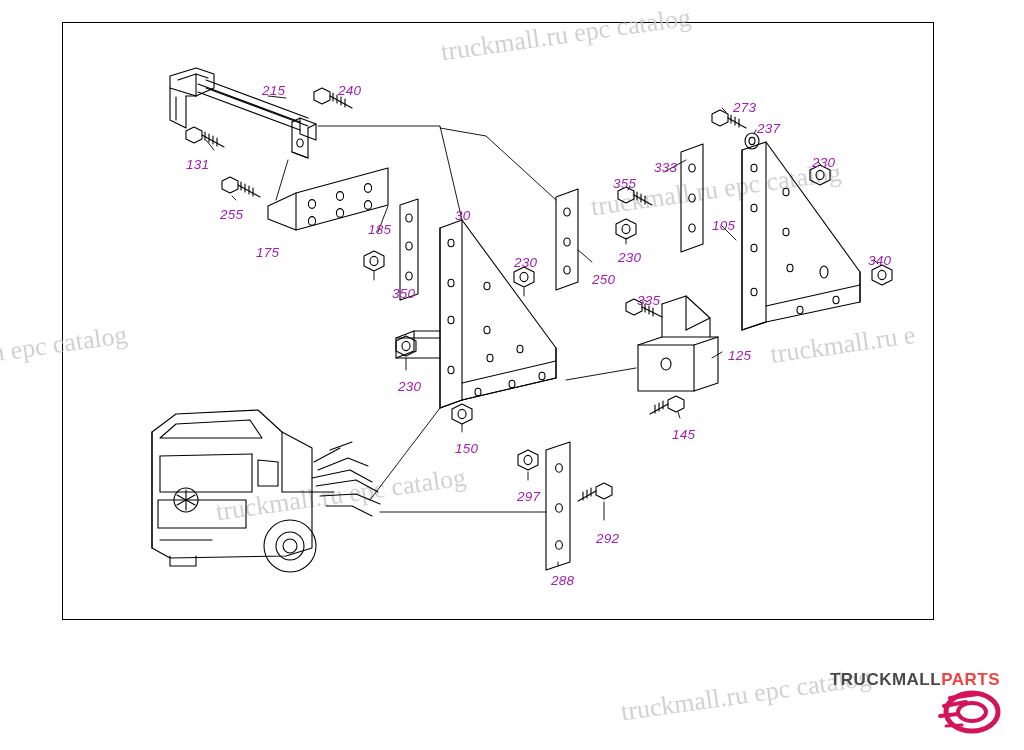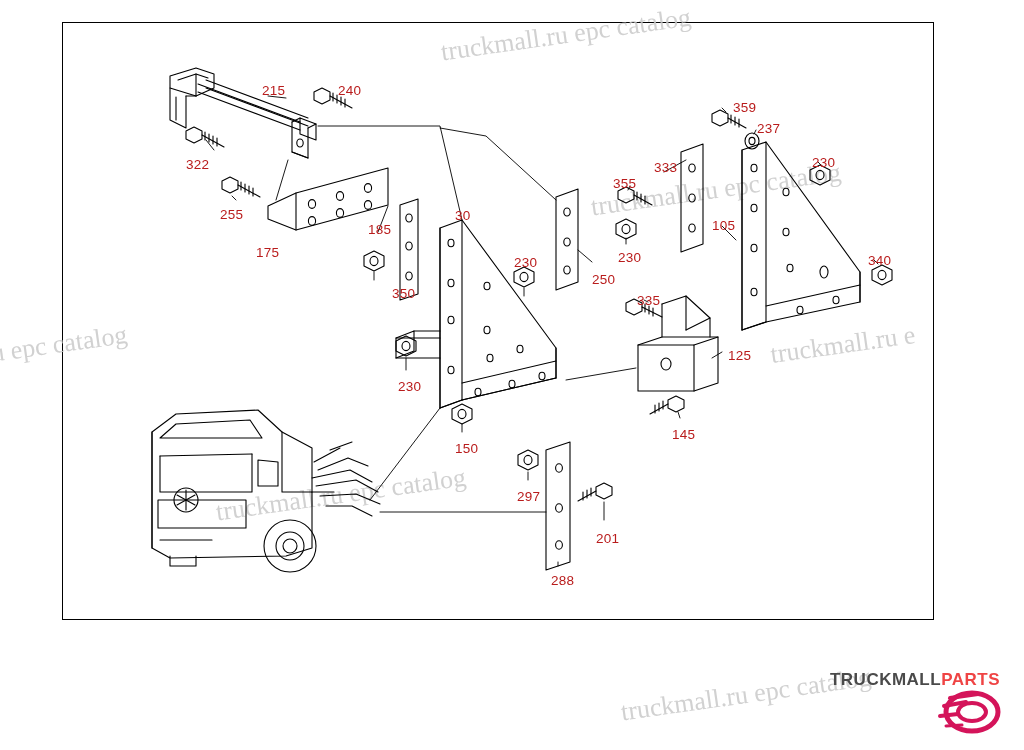--- a/index.html
+++ b/index.html
@@ -31,23 +31,24 @@
   svg.layer {
     position: absolute;
     left: 0; top: 0;
     width: 1024px; height: 750px;
     pointer-events: none;
   }
   .label {
     position: absolute;
     font-size: 13.5px;
     font-family: "Liberation Sans", sans-serif;
-    color: #b91c1c;
+    color: #a21caf;
     white-space: nowrap;
     letter-spacing: .2px;
+    font-style: italic;
   }
   .wm {
     position: absolute;
     color: #c9c9c9;
     font-family: "Liberation Serif", serif;
     font-size: 26px;
     white-space: nowrap;
     opacity: .85;
   }
   .brand {
@@ -352,43 +353,43 @@
         <path d="M318 470 L348 458 L368 466"></path>
         <path d="M314 462 L340 448"></path>
         <path d="M330 450 L352 442"></path>
       </g>
     </g>
   </svg>
 
   <div>
     <div class="label" style="left:262px;top:83px;">215</div>
     <div class="label" style="left:338px;top:83px;">240</div>
-    <div class="label" style="left:186px;top:157px;">322</div>
+    <div class="label" style="left:186px;top:157px;">131</div>
     <div class="label" style="left:220px;top:207px;">255</div>
     <div class="label" style="left:256px;top:245px;">175</div>
     <div class="label" style="left:368px;top:222px;">185</div>
     <div class="label" style="left:455px;top:208px;">30</div>
     <div class="label" style="left:363px;top:286px;margin-left:29px;">350</div>
     <div class="label" style="left:514px;top:255px;">230</div>
     <div class="label" style="left:592px;top:272px;">250</div>
     <div class="label" style="left:613px;top:176px;">355</div>
     <div class="label" style="left:618px;top:250px;">230</div>
     <div class="label" style="left:654px;top:160px;text-align:center;">333</div>
-    <div class="label" style="left:733px;top:100px;">359</div>
+    <div class="label" style="left:733px;top:100px;">273</div>
     <div class="label" style="left:757px;top:121px;">237</div>
     <div class="label" style="left:812px;top:155px;">230</div>
     <div class="label" style="left:712px;top:218px;">105</div>
     <div class="label" style="left:868px;top:253px;">340</div>
     <div class="label" style="left:637px;top:293px;">335</div>
     <div class="label" style="left:728px;top:348px;">125</div>
     <div class="label" style="left:672px;top:427px;">145</div>
     <div class="label" style="left:398px;top:379px;">230</div>
     <div class="label" style="left:455px;top:441px;">150</div>
     <div class="label" style="left:517px;top:489px;">297</div>
-    <div class="label" style="left:596px;top:531px;">201</div>
+    <div class="label" style="left:596px;top:531px;">292</div>
     <div class="label" style="left:551px;top:573px;">288</div>
   </div>
 
   <div class="brand">
     <div class="brand-text">
       <span class="dark">TRUCKMALL</span><span class="red">PARTS</span>
     </div>
     <svg width="180" height="72" viewBox="0 0 180 72">
       <g transform="translate(118,28)">
         <ellipse cx="28" cy="22" rx="26" ry="19" fill="none" stroke="#d4145a" stroke-width="5"></ellipse>

